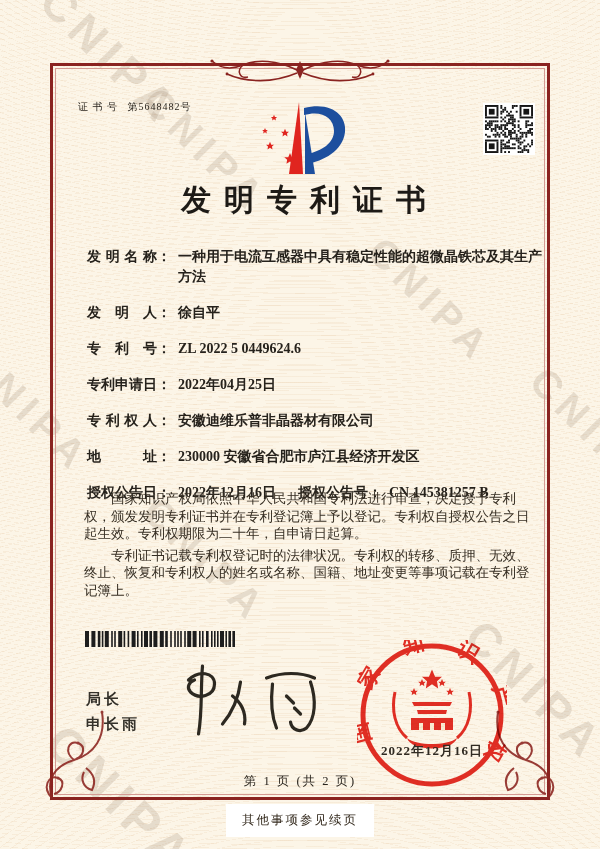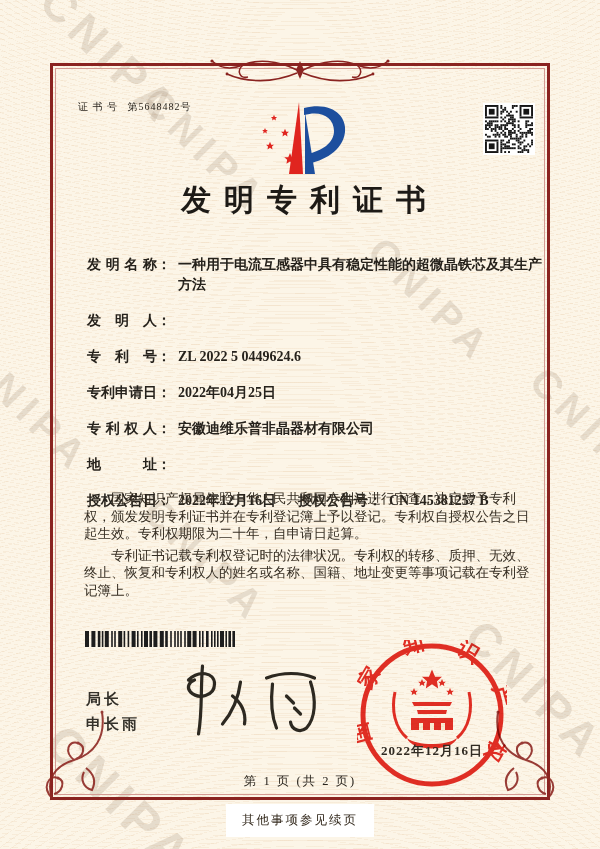--- a/index.html
+++ b/index.html
@@ -12,21 +12,21 @@
   .wm{position:absolute;font-family:"Liberation Sans","DejaVu Sans",sans-serif;font-weight:bold;
       color:rgba(163,142,120,0.24);letter-spacing:7px;transform:translate(-50%,-50%) rotate(45deg);
       white-space:nowrap;pointer-events:none;}
   .frame{position:absolute;left:50px;top:63px;width:500px;height:737px;box-sizing:border-box;
       border:3px solid #8a2320;}
   .frame::after{content:"";position:absolute;inset:2px;border:1px solid #d49a92;}
   .abs{position:absolute;}
   .certno{left:78px;top:100px;font-size:10px;color:#2a251e;letter-spacing:1px;}
   .title{left:0;right:0;top:180px;text-align:center;font-size:30px;font-weight:600;color:#1d1a16;
       letter-spacing:13px;padding-left:20px;}
-  .fields{left:87px;top:247px;right:58px;margin-top:8px;}
+  .fields{left:87px;top:247px;right:58px;}
   .frow{display:flex;align-items:flex-start;font-size:14px;font-weight:bold;color:#26221c;
       line-height:20px;margin-bottom:16px;}
   .flabel{display:inline-block;width:70px;text-align:justify;text-align-last:justify;flex:0 0 70px;}
   .fvalue{margin-left:7px;flex:1;}
   .gsecond{margin-left:22px;}
   .bodytext{left:84px;top:490px;width:448px;font-size:13.5px;line-height:17.6px;color:#362e23;}
   .bodytext p{margin:0 0 4px 0;text-indent:2em;}
   .signer{left:86px;top:686px;font-family:Liberation Sans, sans-serif;
       font-weight:bold;font-size:15px;color:#35322b;letter-spacing:3px;line-height:25px;}
   .pageinfo{left:0;right:0;top:773px;text-align:center;font-size:12.5px;color:#2a251e;letter-spacing:2px;}
@@ -322,39 +322,41 @@
 
   <div class="abs fields">
     <div class="frow">
       <span class="flabel">发明名称</span>
         <span>：</span>
       <span class="fvalue">一种用于电流互感器中具有稳定性能的超微晶铁芯及其生产方法</span>
     </div>
     <div class="frow">
       <span class="flabel">发明人</span>
         <span>：</span>
+      <span class="fvalue">徐自平</span>
     </div>
     <div class="frow">
       <span class="flabel">专利号</span>
         <span>：</span>
       <span class="fvalue">ZL 2022 5 0449624.6</span>
     </div>
     <div class="frow">
       <span class="flabel">专利申请日</span>
         <span>：</span>
       <span class="fvalue">2022年04月25日</span>
     </div>
     <div class="frow">
       <span class="flabel">专利权人</span>
         <span>：</span>
       <span class="fvalue">安徽迪维乐普非晶器材有限公司</span>
     </div>
     <div class="frow">
       <span class="flabel">地址</span>
         <span>：</span>
+      <span class="fvalue">230000 安徽省合肥市庐江县经济开发区</span>
     </div>
     <div class="frow">
       <span class="flabel">授权公告日</span>
         <span>：</span>
       <span style="margin-left:7px">2022年12月16日</span>
       <span class="gsecond">授权公告号</span>
         <span>：</span>
       <span style="margin-left:7px">CN 145381257 B</span>
     </div>
   </div>

